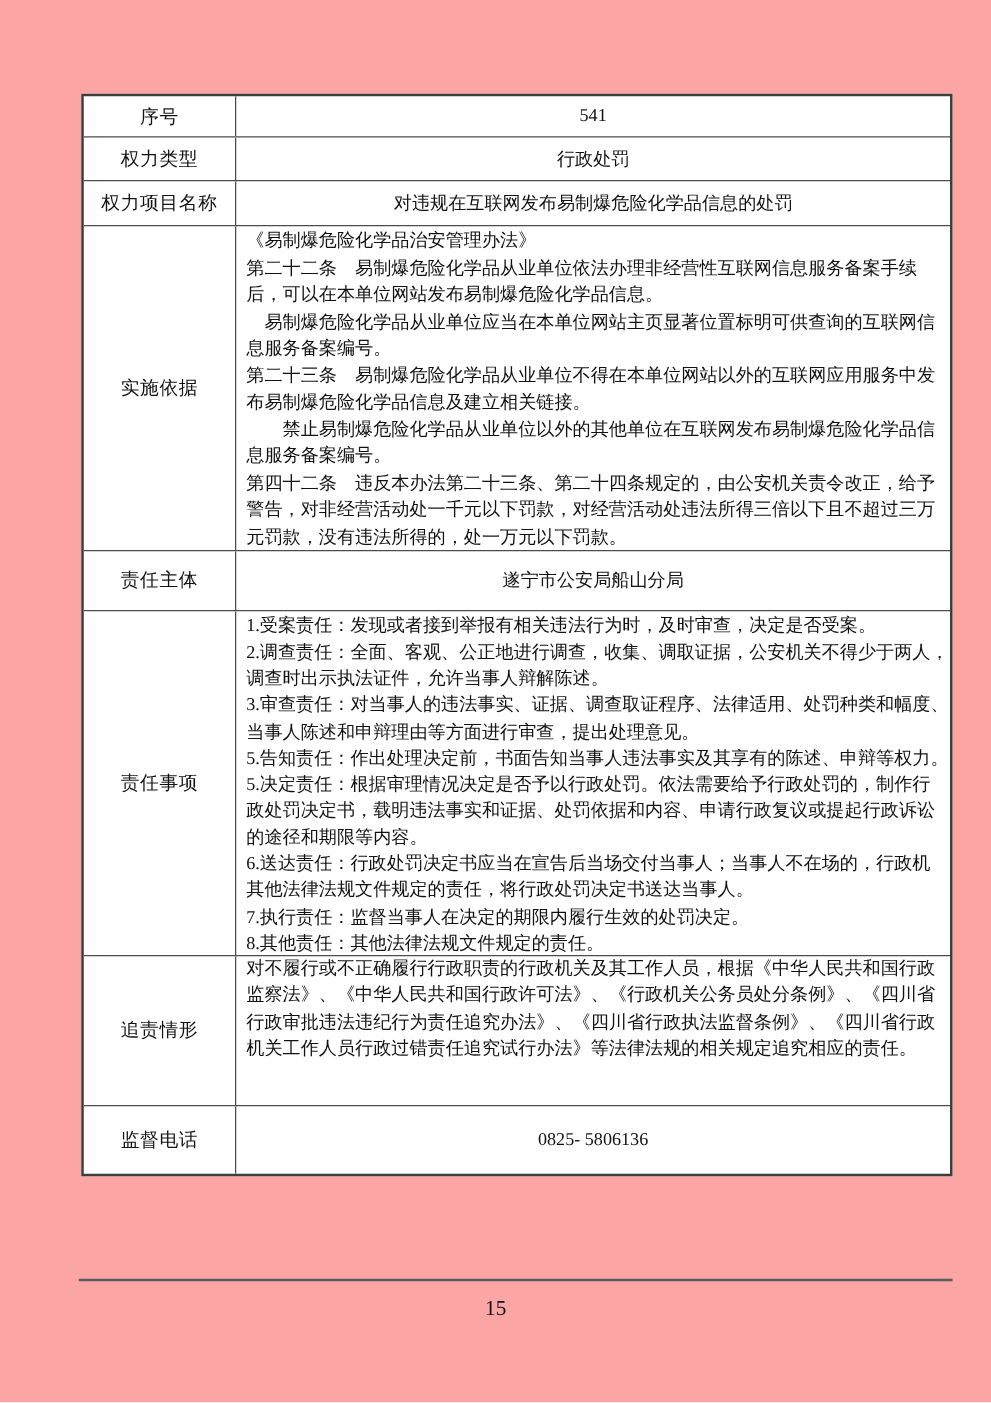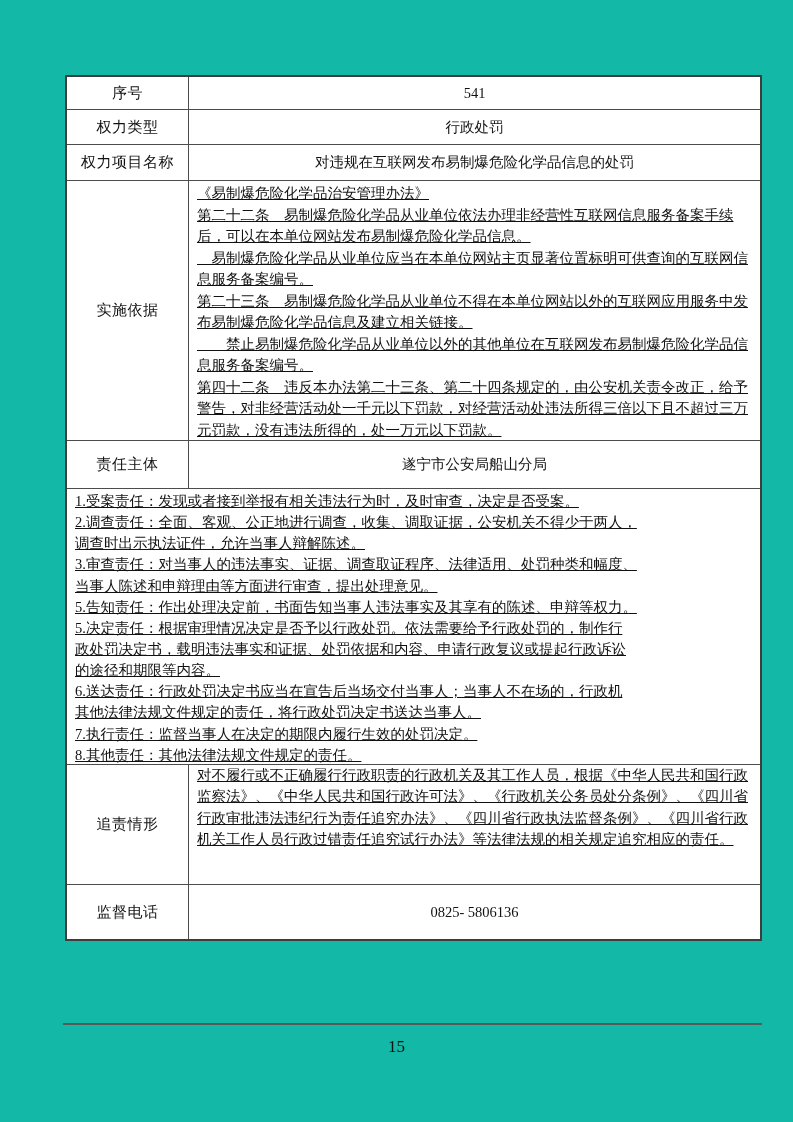--- a/index.html
+++ b/index.html
@@ -1,37 +1,37 @@
 <!DOCTYPE html>
 <html><head>
 <meta charset="utf-8">
 <style>
   html,body { margin:0; padding:0; background:#ffffff; }
   .page {
-    position:relative; width:793px; height:1122px; background:#14b8a6;
+    position:relative; width:793px; height:1122px; background:#fca5a5;
     font-family:"Liberation Serif","DejaVu Serif",serif; color:#111111;
     overflow:hidden; margin:0 auto;
   }
   .doc-table {
     position:absolute; left:65px; top:75px; width:697px;
     border:2px solid #3d3d3d; box-sizing:border-box;
     display:flex; flex-direction:column; background:#ffffff;
   }
   .t-row { display:flex; box-sizing:border-box; overflow:hidden; }
   .t-row + .t-row { border-top:1px solid #4c4c4c; }
   .t-label {
     flex:0 0 122px; width:122px; border-right:1px solid #4c4c4c;
     display:flex; align-items:center; justify-content:center;
     font-size:15px; letter-spacing:0.5px; box-sizing:border-box; text-align:center;
   }
   .t-content { flex:1 1 auto; box-sizing:border-box; font-size:14.5px; overflow:hidden; }
   .t-content.center { display:flex; align-items:center; justify-content:center; text-align:center; white-space:pre; }
   .t-content.lines { padding:2px 5px 0 8px; }
   .t-content.lines-centered { padding:0 5px 0 8px; display:flex; flex-direction:column; justify-content:flex-start; }
-  .text-line { white-space:pre; overflow:hidden;text-decoration:underline; }
+  .text-line { white-space:pre; overflow:hidden; }
   .footer-rule {
     position:absolute; left:63px; top:1023px; width:699px; height:2px;
     background:#5a5a5a;
   }
   .page-number {
     position:absolute; left:0; top:1037px; width:793px; text-align:center;
     font-size:17px; color:#111111;
   }
 </style>
 </head>
@@ -66,20 +66,21 @@
           <div class="text-line" style="line-height: 21.5px; height: 21.5px;">第四十二条　违反本办法第二十三条、第二十四条规定的，由公安机关责令改正，给予</div>
           <div class="text-line" style="line-height: 21.5px; height: 21.5px;">警告，对非经营活动处一千元以下罚款，对经营活动处违法所得三倍以下且不超过三万</div>
           <div class="text-line" style="line-height: 21.5px; height: 21.5px;">元罚款，没有违法所得的，处一万元以下罚款。</div>
         </div>
       </div>
       <div class="t-row" style="height: 48px;">
         <div class="t-label">责任主体</div>
         <div class="t-content center">遂宁市公安局船山分局</div>
       </div>
       <div class="t-row" style="height: 276px;">
+        <div class="t-label">责任事项</div>
         <div class="t-content lines">
           <div class="text-line" style="line-height: 21.15px; height: 21.15px;">1.受案责任：发现或者接到举报有相关违法行为时，及时审查，决定是否受案。</div>
           <div class="text-line" style="line-height: 21.15px; height: 21.15px;">2.调查责任：全面、客观、公正地进行调查，收集、调取证据，公安机关不得少于两人，</div>
           <div class="text-line" style="line-height: 21.15px; height: 21.15px;">调查时出示执法证件，允许当事人辩解陈述。</div>
           <div class="text-line" style="line-height: 21.15px; height: 21.15px;">3.审查责任：对当事人的违法事实、证据、调查取证程序、法律适用、处罚种类和幅度、</div>
           <div class="text-line" style="line-height: 21.15px; height: 21.15px;">当事人陈述和申辩理由等方面进行审查，提出处理意见。</div>
           <div class="text-line" style="line-height: 21.15px; height: 21.15px;">5.告知责任：作出处理决定前，书面告知当事人违法事实及其享有的陈述、申辩等权力。</div>
           <div class="text-line" style="line-height: 21.15px; height: 21.15px;">5.决定责任：根据审理情况决定是否予以行政处罚。依法需要给予行政处罚的，制作行</div>
           <div class="text-line" style="line-height: 21.15px; height: 21.15px;">政处罚决定书，载明违法事实和证据、处罚依据和内容、申请行政复议或提起行政诉讼</div>
           <div class="text-line" style="line-height: 21.15px; height: 21.15px;">的途径和期限等内容。</div>

